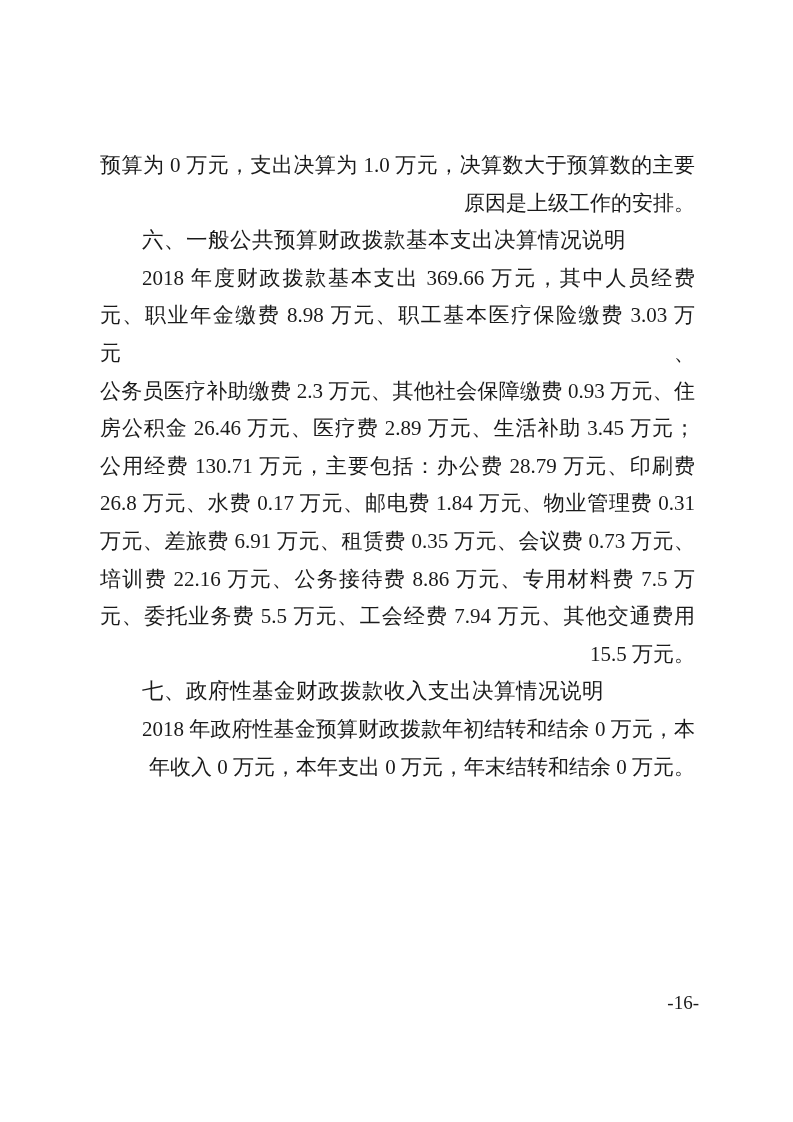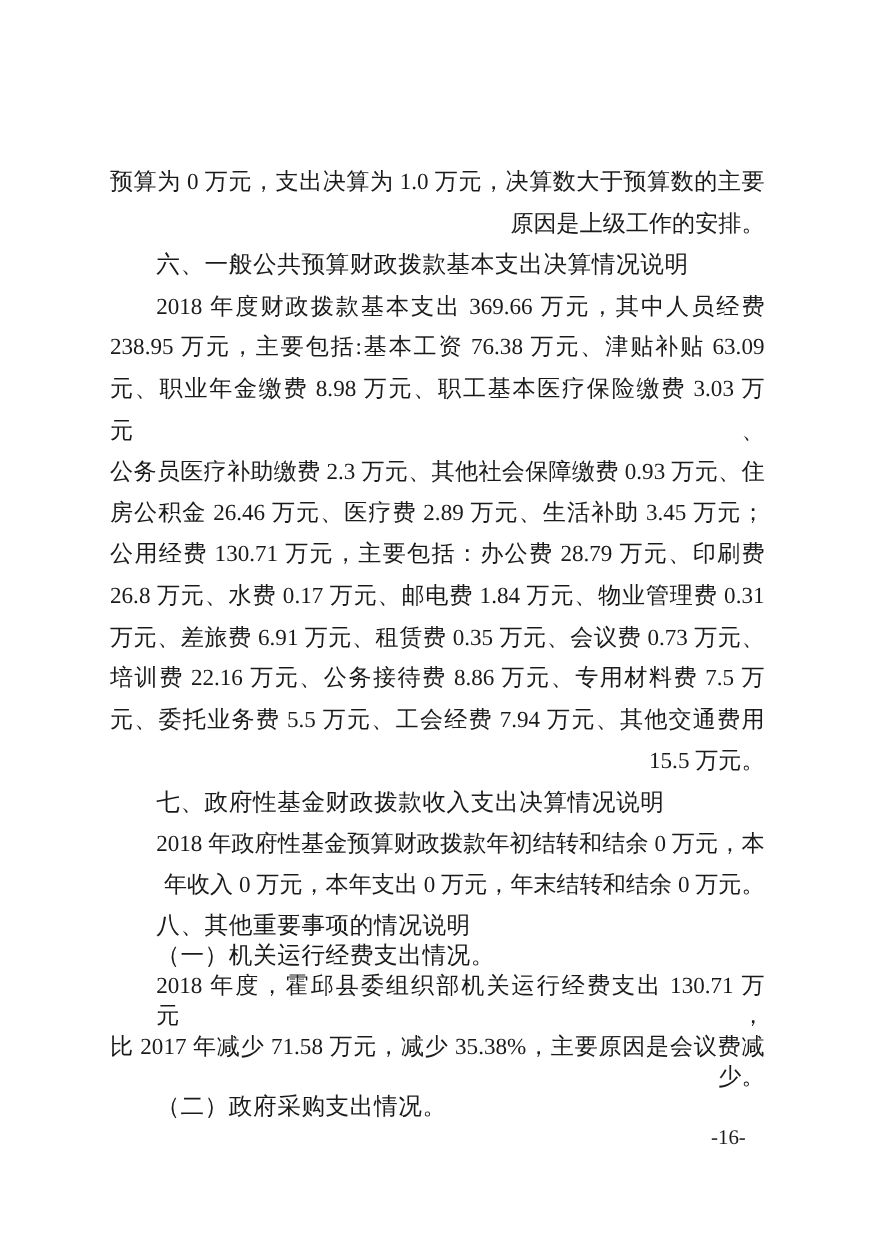--- a/index.html
+++ b/index.html
@@ -38,55 +38,45 @@
   .line.heading {
     font-family: "Liberation Sans", "DejaVu Sans", sans-serif;
     font-weight: normal;
     font-size: 21.5px;
     letter-spacing: 0.5px;
     text-align: left;
     text-align-last: left;
   }
   .page-number {
     position: absolute;
-    right: 115px;
+    right: 94px;
     top: 992px;
     font-family: "Liberation Serif", "DejaVu Serif", serif;
     font-size: 19px;
     color: #1a1a1a;
-    margin-top: 32px;
   }
 </style>
 </head>
 <body>
 
 <div class="page">
   <div class="content" id="content">
       <div class="block" style="line-height: 37.6px;">
         <div class="line body just">预算为 0 万元，支出决算为 1.0 万元，决算数大于预算数的主要</div>
         <div class="line body">原因是上级工作的安排。</div>
         <div class="line heading indent">六、一般公共预算财政拨款基本支出决算情况说明</div>
         <div class="line body just indent">2018 年度财政拨款基本支出 369.66 万元，其中人员经费</div>
-        <div class="line body just">238.95 万元，主要包括:基本工资 76.38 万元、津贴补贴 63.09</div>
         <div class="line body just">元、职业年金缴费 8.98 万元、职工基本医疗保险缴费 3.03 万元、</div>
         <div class="line body just">公务员医疗补助缴费 2.3 万元、其他社会保障缴费 0.93 万元、住</div>
         <div class="line body just">房公积金 26.46 万元、医疗费 2.89 万元、生活补助 3.45 万元；</div>
         <div class="line body just">公用经费 130.71 万元，主要包括：办公费 28.79 万元、印刷费</div>
         <div class="line body just">26.8 万元、水费 0.17 万元、邮电费 1.84 万元、物业管理费 0.31</div>
         <div class="line body just">万元、差旅费 6.91 万元、租赁费 0.35 万元、会议费 0.73 万元、</div>
         <div class="line body just">培训费 22.16 万元、公务接待费 8.86 万元、专用材料费 7.5 万</div>
         <div class="line body just">元、委托业务费 5.5 万元、工会经费 7.94 万元、其他交通费用</div>
         <div class="line body">15.5 万元。</div>
         <div class="line heading indent">七、政府性基金财政拨款收入支出决算情况说明</div>
         <div class="line body just indent">2018 年政府性基金预算财政拨款年初结转和结余 0 万元，本</div>
         <div class="line body">年收入 0 万元，本年支出 0 万元，年末结转和结余 0 万元。</div>
       </div>
-      <div class="block" style="line-height: 27.5px;">
-        <div class="line heading indent">八、其他重要事项的情况说明</div>
-        <div class="line heading indent">（一）机关运行经费支出情况。</div>
-        <div class="line body just indent">2018 年度，霍邱县委组织部机关运行经费支出 130.71 万元，</div>
-        <div class="line body just">比 2017 年减少 71.58 万元，减少 35.38%，主要原因是会议费减</div>
-        <div class="line body">少。</div>
-        <div class="line heading indent">（二）政府采购支出情况。</div>
-      </div>
     </div>
   <div class="page-number">-16-</div>
 </div>
 
 </body></html>

